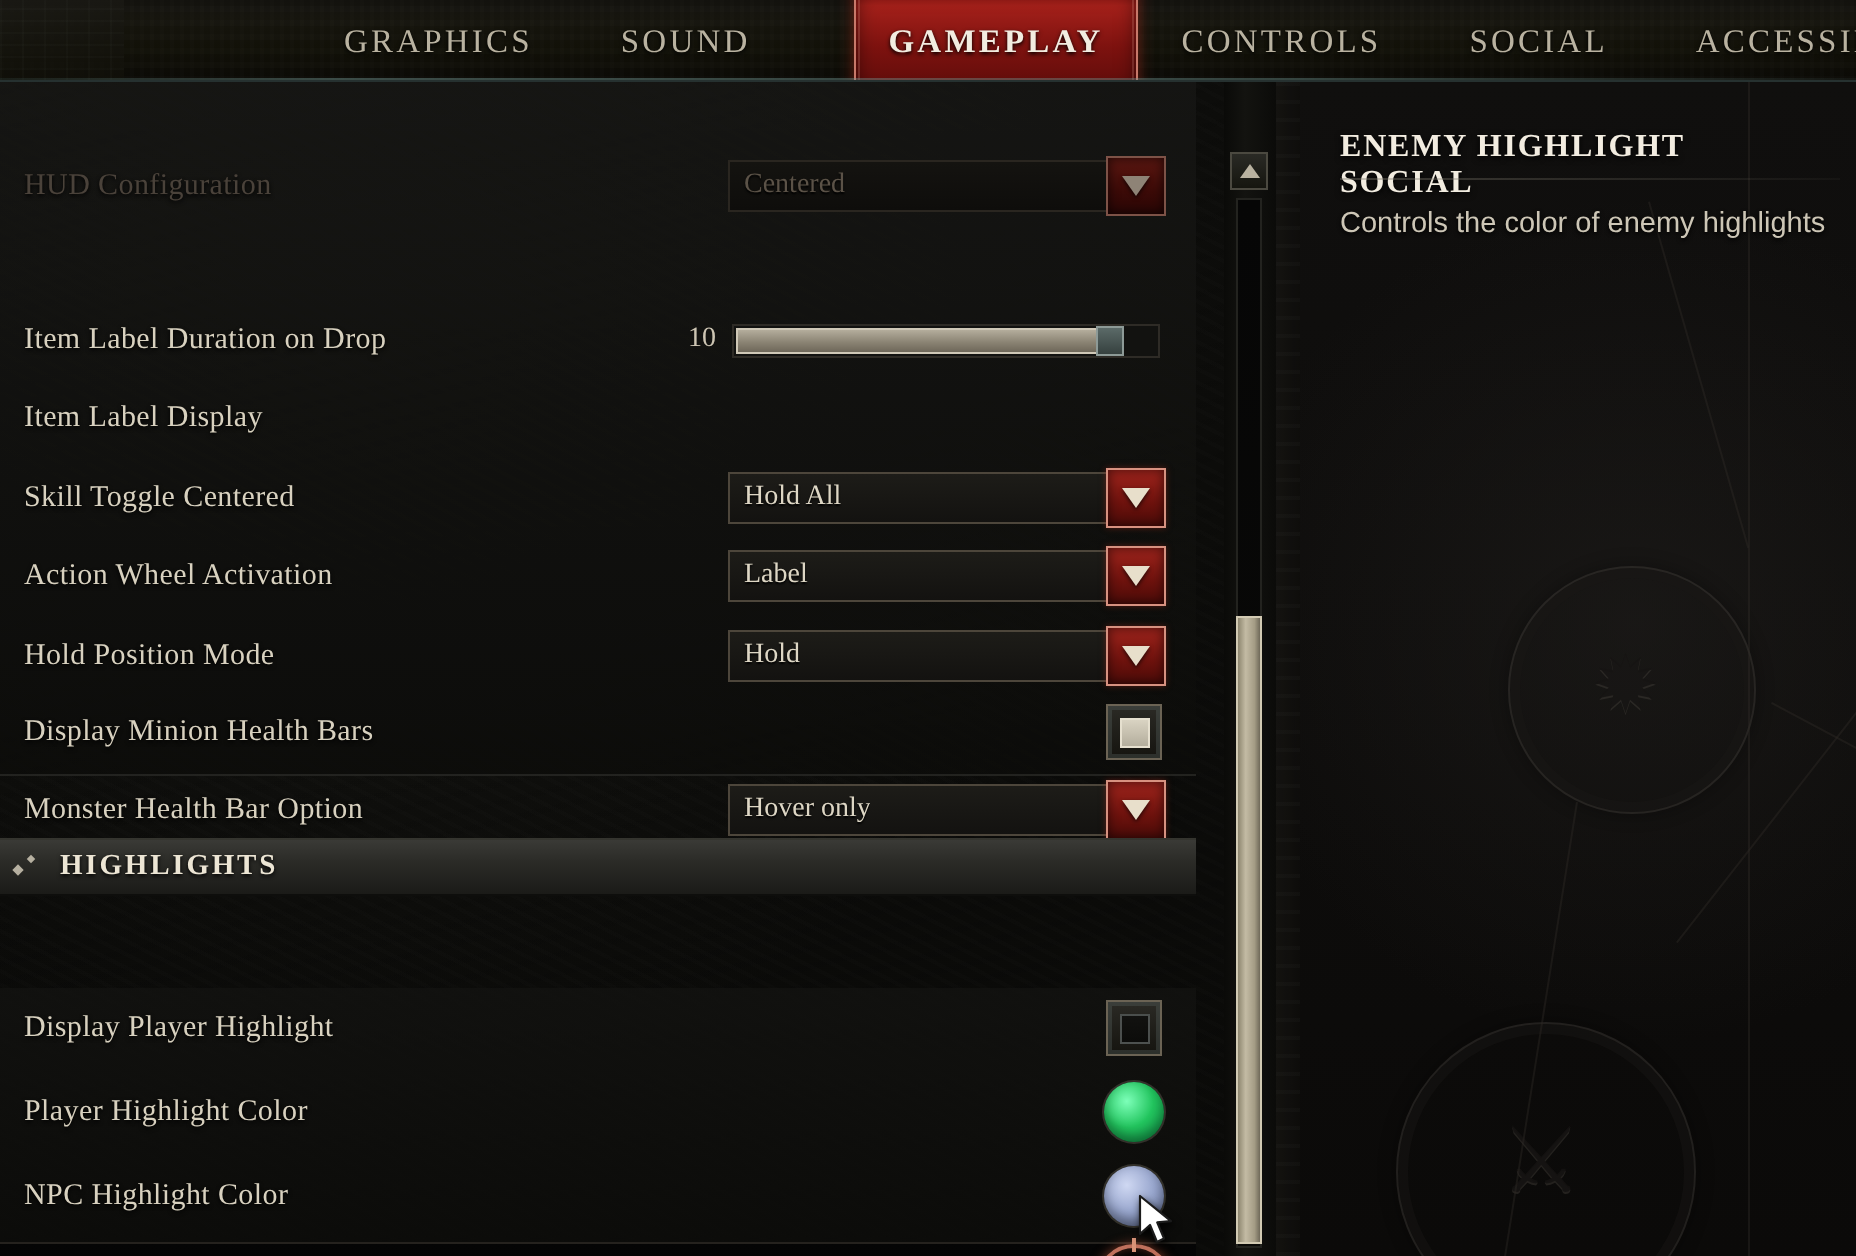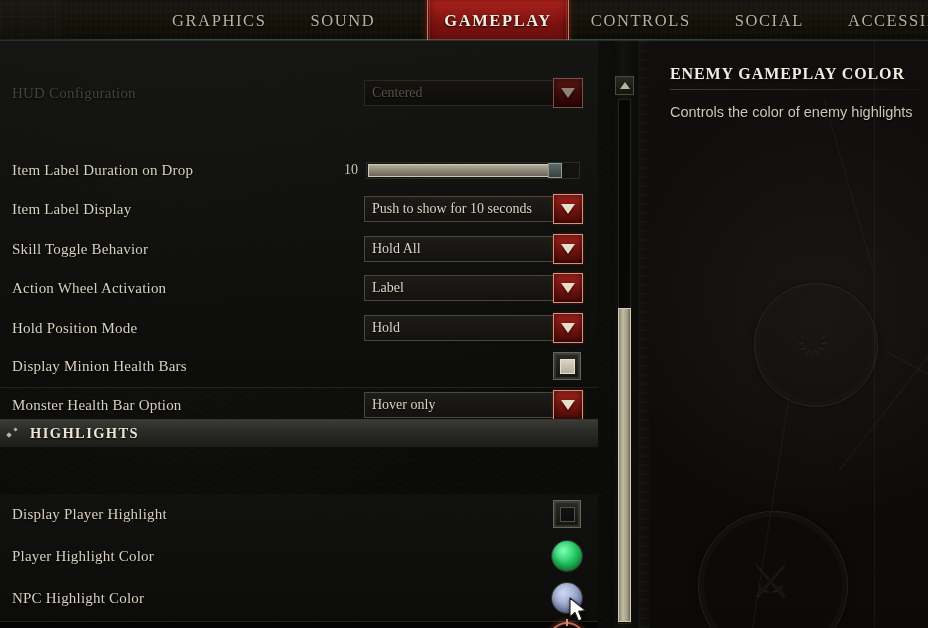--- a/index.html
+++ b/index.html
@@ -344,28 +344,24 @@
       <div class="label">Item Label Duration on Drop</div>
       <div class="slider-num">10</div>
       <div class="slider">
         <div class="fill" style="width: 193px;"></div>
         <div class="knob" style="right: 17px;"></div>
       </div>
     </div>
 
     <div class="row" style="top:148px">
       <div class="label">Item Label Display</div>
-      <div class="dropdown">
-        <span class="val">Push to show for 10 seconds</span>
-        <span class="dd-btn"></span>
-      </div>
     </div>
 
     <div class="row" style="top:188px">
-      <div class="label">Skill Toggle Behavior</div>
+      <div class="label">Skill Toggle Centered</div>
       <div class="dropdown">
         <span class="val">Hold All</span>
         <span class="dd-btn"></span>
       </div>
     </div>
 
     <div class="row" style="top:227px">
       <div class="label">Action Wheel Activation</div>
       <div class="dropdown">
         <span class="val">Label</span>
@@ -445,20 +441,20 @@
     <div class="circ c1"></div>
     <div class="circ c2"></div>
     <div class="rune" style="left:158px; top:278px;">✹</div>
     <div class="rune" style="left:112px; top:512px; font-size:46px;">⚔</div>
     <div class="ln" style="left:236px; top:0px; width:1px; height:587px;"></div>
     <div class="ln" style="left:186px; top:60px; width:1px; height:180px; transform:rotate(-16deg);"></div>
     <div class="ln" style="left:248px; top:310px; width:130px; height:1px; transform:rotate(28deg);"></div>
     <div class="ln" style="left:150px; top:360px; width:1px; height:240px; transform:rotate(9deg);"></div>
     <div class="ln" style="left:200px; top:430px; width:160px; height:1px; transform:rotate(-52deg);"></div>
   </div>
-  <div class="ititle">ENEMY GAMEPLAY COLOR</div>
+  <div class="ititle">ENEMY HIGHLIGHT SOCIAL</div>
   <div class="irule"></div>
   <div class="idesc">Controls the color of enemy highlights</div>
 </div>
 
 <svg id="cursor" viewBox="0 0 20 26">
   <polygon points="1,1 1,20 6,15.5 9.5,24 13,22.2 9.6,14.2 16.5,13.6" fill="#ffffff" stroke="#1b1b1b" stroke-width="1.1" stroke-linejoin="round"></polygon>
 </svg>
 
 </body></html>

